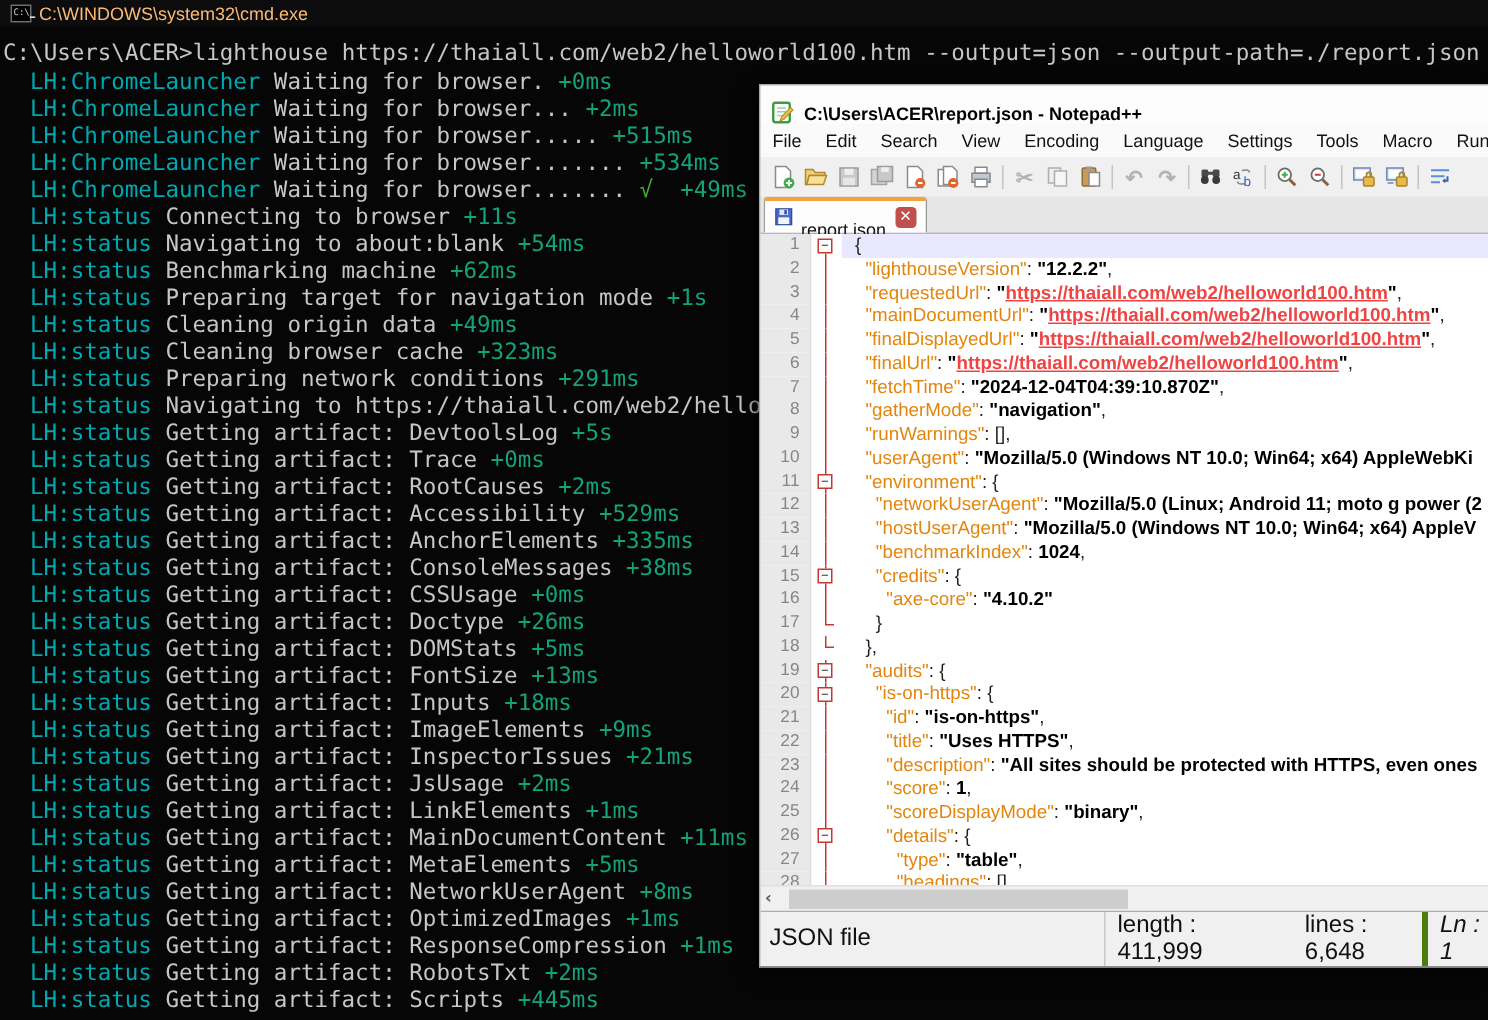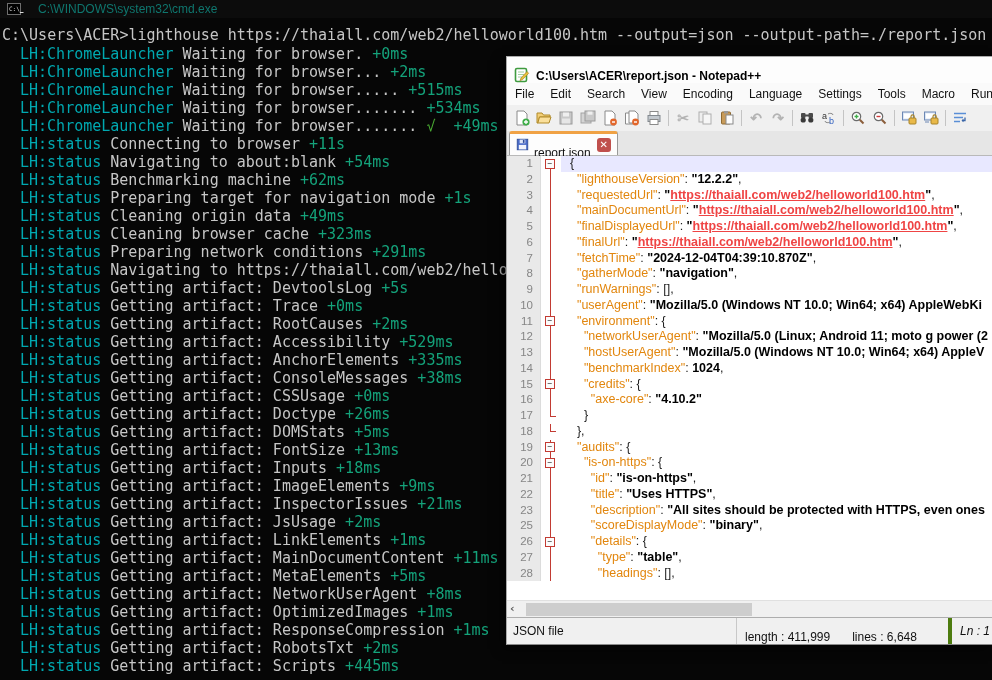--- a/index.html
+++ b/index.html
@@ -4,21 +4,21 @@
 <style>
   * { margin:0; padding:0; box-sizing:border-box; }
   html,body { width:992px; height:680px; overflow:hidden; background:#000; }
   #stage { position:relative; width:992px; height:680px; font-family:"Liberation Sans",sans-serif; }
 
   
   .cmd { position:absolute; inset:0; background:#060606; }
   .cmd-titlebar { height:18px; background:#0c0c0c; display:flex; align-items:center; padding-left:7px; }
   .cmd-icon { width:14px; height:12px; background:#000; border:1px solid #6e6e6e; color:#d8d8d8;
               font:6px/10px "DejaVu Sans Mono",monospace; text-align:left; padding-left:1px; }
-  .cmd-title { color:#0f766e; font-size:12px; margin-left:17px; }
+  .cmd-title { color:#fdba74; font-size:12px; margin-left:5px; }
   .cmd-body { padding:8px 0 0 2px; font-family:"DejaVu Sans Mono",monospace; font-size:15px; }
   .cmd-prompt { color:#c6c6c6; height:19px; white-space:pre; }
   .tline { height:18px; white-space:pre; padding-left:18px; }
   .t-tag { color:#00a8b0; }
   .t-msg { color:#c6c6c6; }
   .t-time { color:#14a27a; }
   .t-check { color:#49a832; }
 
   
   .npp { position:absolute; left:506px; top:56px; width:486px; height:589px; background:#f0f0f0;
@@ -61,21 +61,21 @@
   .tk-k { color:#e2860d; }
   .tk-v { color:#000; font-weight:bold; }
   .tk-u { color:#ef4444; font-weight:bold; text-decoration:underline;text-align:right; }
 
   .npp-hscroll { flex:0 0 17px; background:#f0f0f0; position:relative; border-top:1px solid #e0e0e0; }
   .hs-arrow { position:absolute; left:3px; top:0; width:14px; height:17px; color:#5a5a5a;
               font:bold 11px/16px "DejaVu Sans",sans-serif; }
   .hs-thumb { position:absolute; left:19px; top:2px; width:226px; height:13px; background:#cdcdcd; }
 
   .npp-statusbar { flex:0 0 27px; background:#f0f0f0; border-top:1px solid #adadad; display:flex;
-                   align-items:center; font-size:12px; color:#111; }
+                   align-items:center; font-size:16px; color:#111; }
   .sb-left { flex:0 0 230px; padding-left:6px; border-right:1px solid #c8c8c8; height:100%; display:flex; align-items:center; }
   .sb-mid { flex:0 0 215px; padding-left:8px; border-right:4px solid #4d7c0f; height:100%; display:flex; align-items:flex-end; }
   .sb-mid span + span { margin-left:22px; }
   .sb-right { padding-left:8px; height:100%; display:flex; align-items:center;font-style:italic; }
 </style>
 </head>
 <body>
 
 <div id="stage">
 
@@ -417,20 +417,25 @@
           <div class="lnum">22</div>
           <div class="fold fold-line"></div>
           <div class="ctext"><span class="tk-p">      </span><span class="tk-k">"title"</span><span class="tk-p">: </span><span class="tk-v">"Uses HTTPS"</span><span class="tk-p">,</span></div>
         </div>
         <div class="crow">
           <div class="lnum">23</div>
           <div class="fold fold-line"></div>
           <div class="ctext"><span class="tk-p">      </span><span class="tk-k">"description"</span><span class="tk-p">: </span><span class="tk-v">"All sites should be protected with HTTPS, even ones</span></div>
         </div>
         <div class="crow">
+          <div class="lnum">24</div>
+          <div class="fold fold-line"></div>
+          <div class="ctext"><span class="tk-p">      </span><span class="tk-k">"score"</span><span class="tk-p">: </span><span class="tk-v">1</span><span class="tk-p">,</span></div>
+        </div>
+        <div class="crow">
           <div class="lnum">25</div>
           <div class="fold fold-line"></div>
           <div class="ctext"><span class="tk-p">      </span><span class="tk-k">"scoreDisplayMode"</span><span class="tk-p">: </span><span class="tk-v">"binary"</span><span class="tk-p">,</span></div>
         </div>
         <div class="crow">
           <div class="lnum">26</div>
           <div class="fold fold-minus">
             <span class="fbox">−</span>
           </div>
           <div class="ctext"><span class="tk-p">      </span><span class="tk-k">"details"</span><span class="tk-p">: {</span></div>

